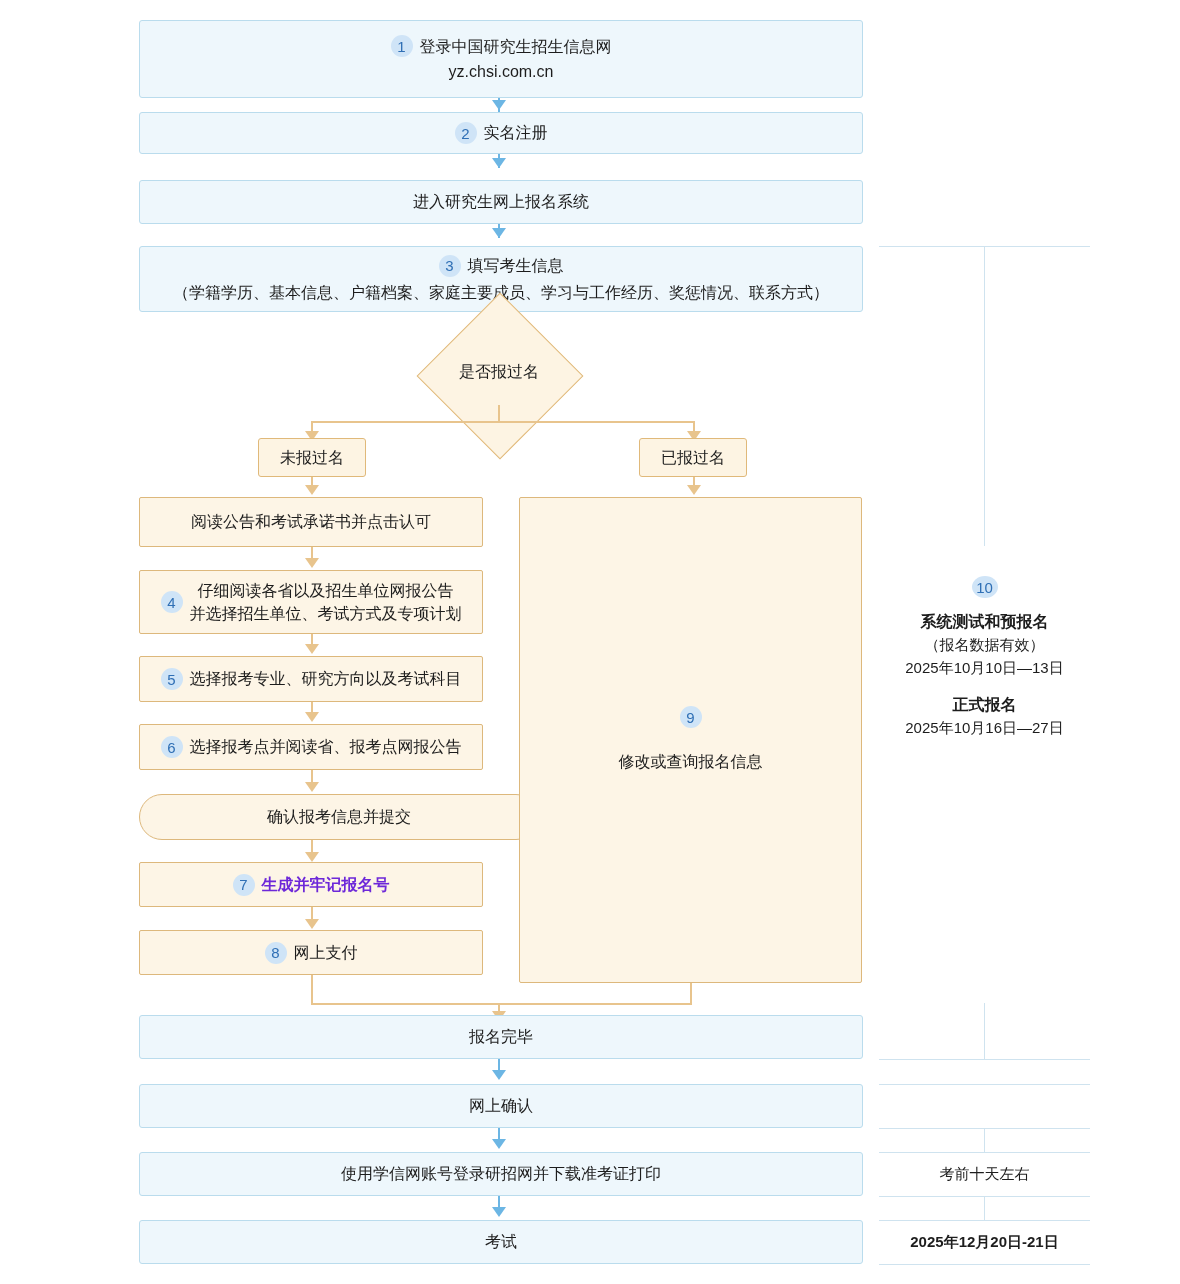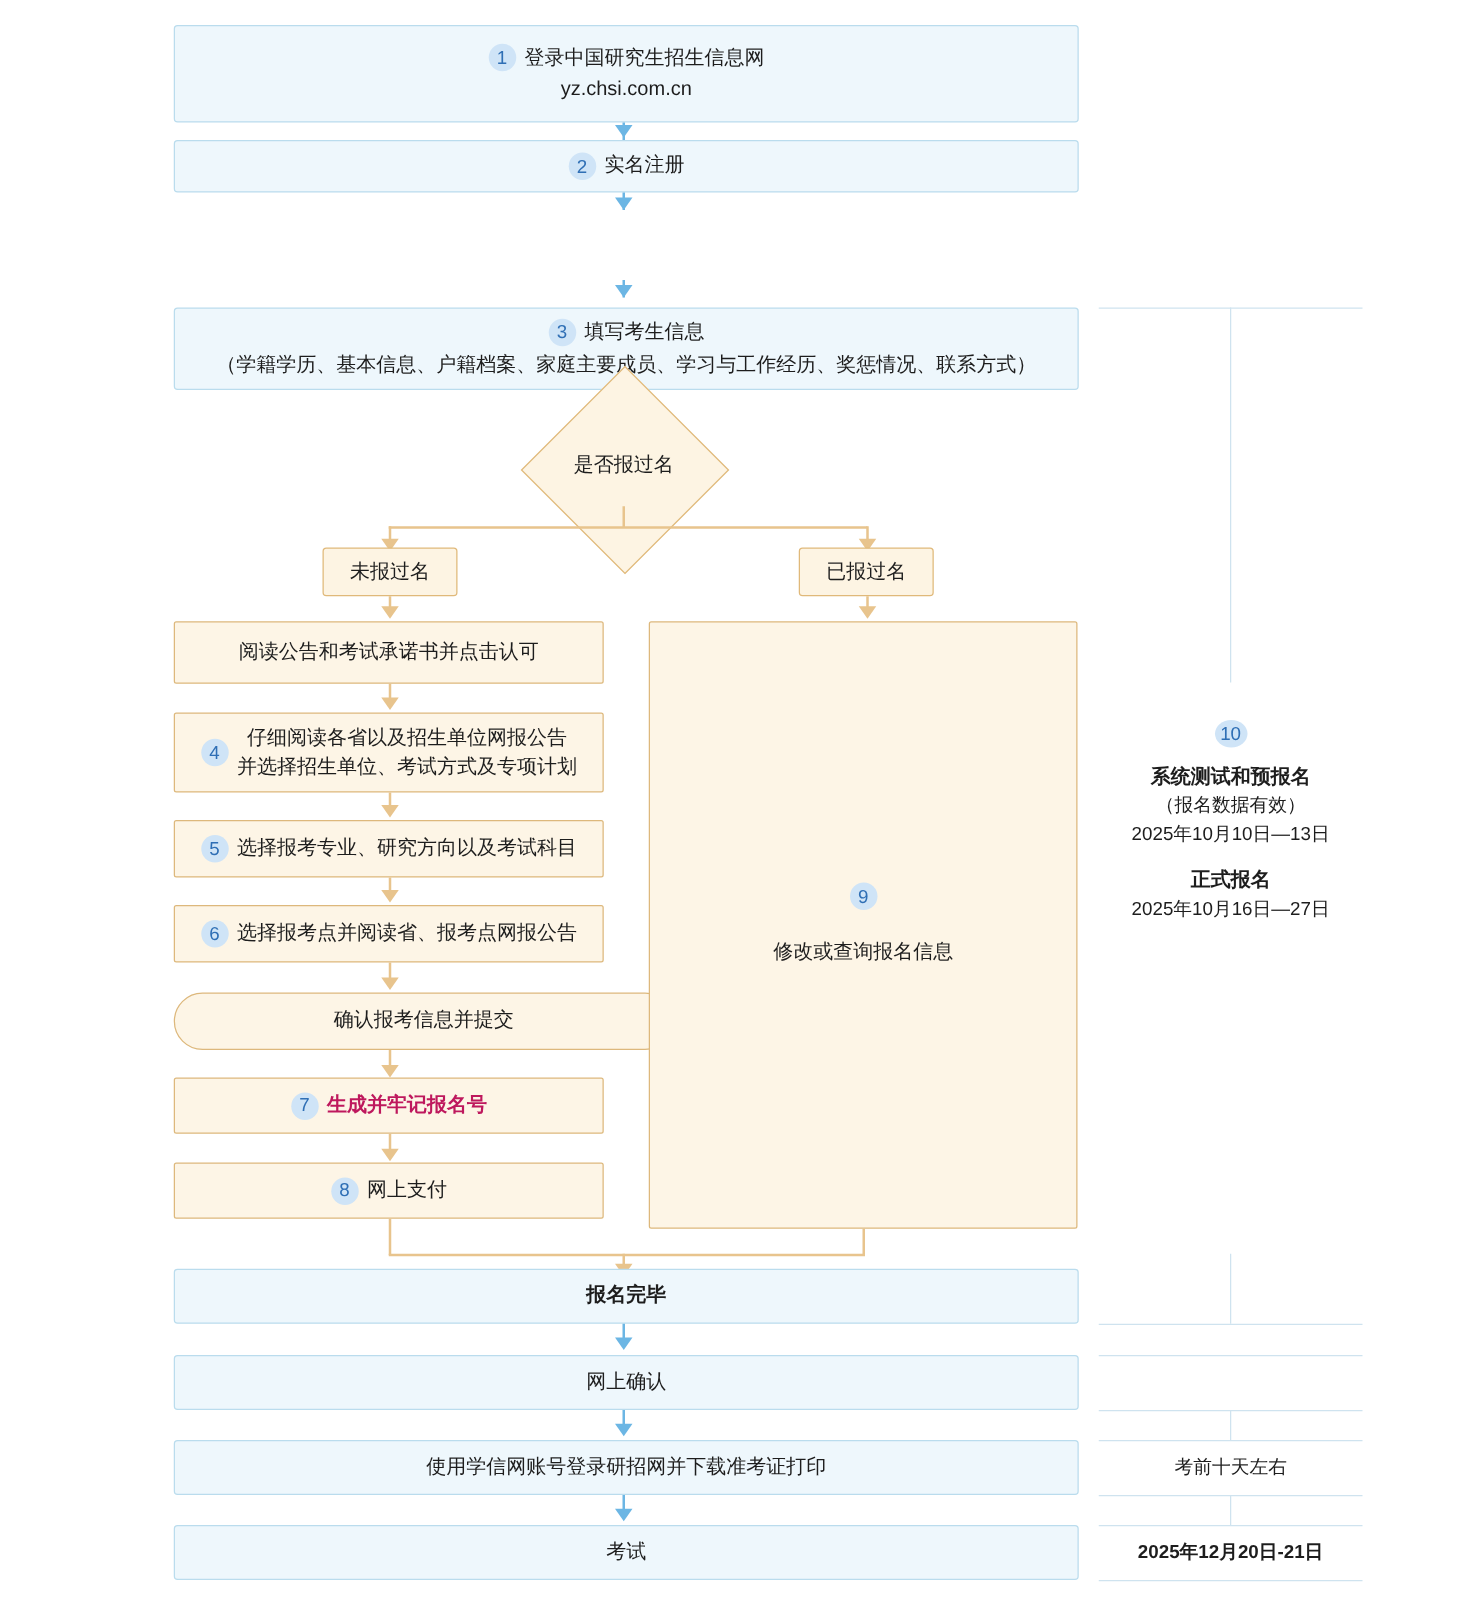--- a/index.html
+++ b/index.html
@@ -72,21 +72,21 @@
     background:#cfe4f7;
     color:#2f6fb5;
     font-size:15px;
     font-weight:400;
     flex:0 0 auto;
     line-height:1;
   }
   .badge.wide{width:26px;}
 
   .txt-strong{font-weight:bold;}
-  .txt-red{color:#be185d;font-weight:bold;}
+  .txt-red{color:#6d28d9;font-weight:bold;}
 
   
   .vline{position:absolute;background:#6cb6e4;width:2px;}
   .vline-o{position:absolute;background:#e8c48d;width:2px;}
   .hline-o{position:absolute;background:#e8c48d;height:2px;}
   .arrow{
     position:absolute;
     width:0;height:0;
     border-left:7px solid transparent;
     border-right:7px solid transparent;
@@ -157,20 +157,23 @@
   <div class="node node-blue" style="left:139px;top:112px;width:724px;height:42px;">
     <div class="inner">
       <span class="badge">2</span>
       <span>实名注册</span>
     </div>
   </div>
 
   <div class="vline" style="left:498px;top:154px;height:14px;"></div>
   <div class="arrow" style="left:492px;top:168px;transform:translateY(-10px);"></div>
 
+  <div class="node node-blue" style="left:139px;top:180px;width:724px;height:44px;">
+    <span>进入研究生网上报名系统</span>
+  </div>
 
   <div class="vline" style="left:498px;top:224px;height:14px;"></div>
   <div class="arrow" style="left:492px;top:228px;"></div>
 
   <div class="node node-blue" style="left:139px;top:246px;width:724px;height:66px;">
     <div class="stackinner">
       <div class="inner">
         <span class="badge">3</span>
         <span>填写考生信息</span>
       </div>
@@ -269,21 +272,21 @@
       <span style="margin-top:22px;">修改或查询报名信息</span>
     </div>
   </div>
 
   <div class="vline-o" style="left:311px;top:975px;height:29px;"></div>
   <div class="vline-o" style="left:690px;top:983px;height:21px;"></div>
   <div class="hline-o" style="left:311px;top:1003px;width:381px;"></div>
   <div class="vline-o" style="left:498px;top:1003px;height:10px;"></div>
   <div class="arrow-o" style="left:492px;top:1011px;"></div>
 
-  <div class="node node-blue" style="left:139px;top:1015px;width:724px;height:44px;font-weight:bold;">
+  <div class="node node-blue" style="left:139px;top:1015px;width:724px;height:44px;">
     <span>报名完毕</span>
   </div>
   <div class="vline" style="left:498px;top:1059px;height:14px;"></div>
   <div class="arrow" style="left:492px;top:1070px;"></div>
 
   <div class="node node-blue" style="left:139px;top:1084px;width:724px;height:44px;">
     <span>网上确认</span>
   </div>
   <div class="vline" style="left:498px;top:1128px;height:14px;"></div>
   <div class="arrow" style="left:492px;top:1139px;"></div>

